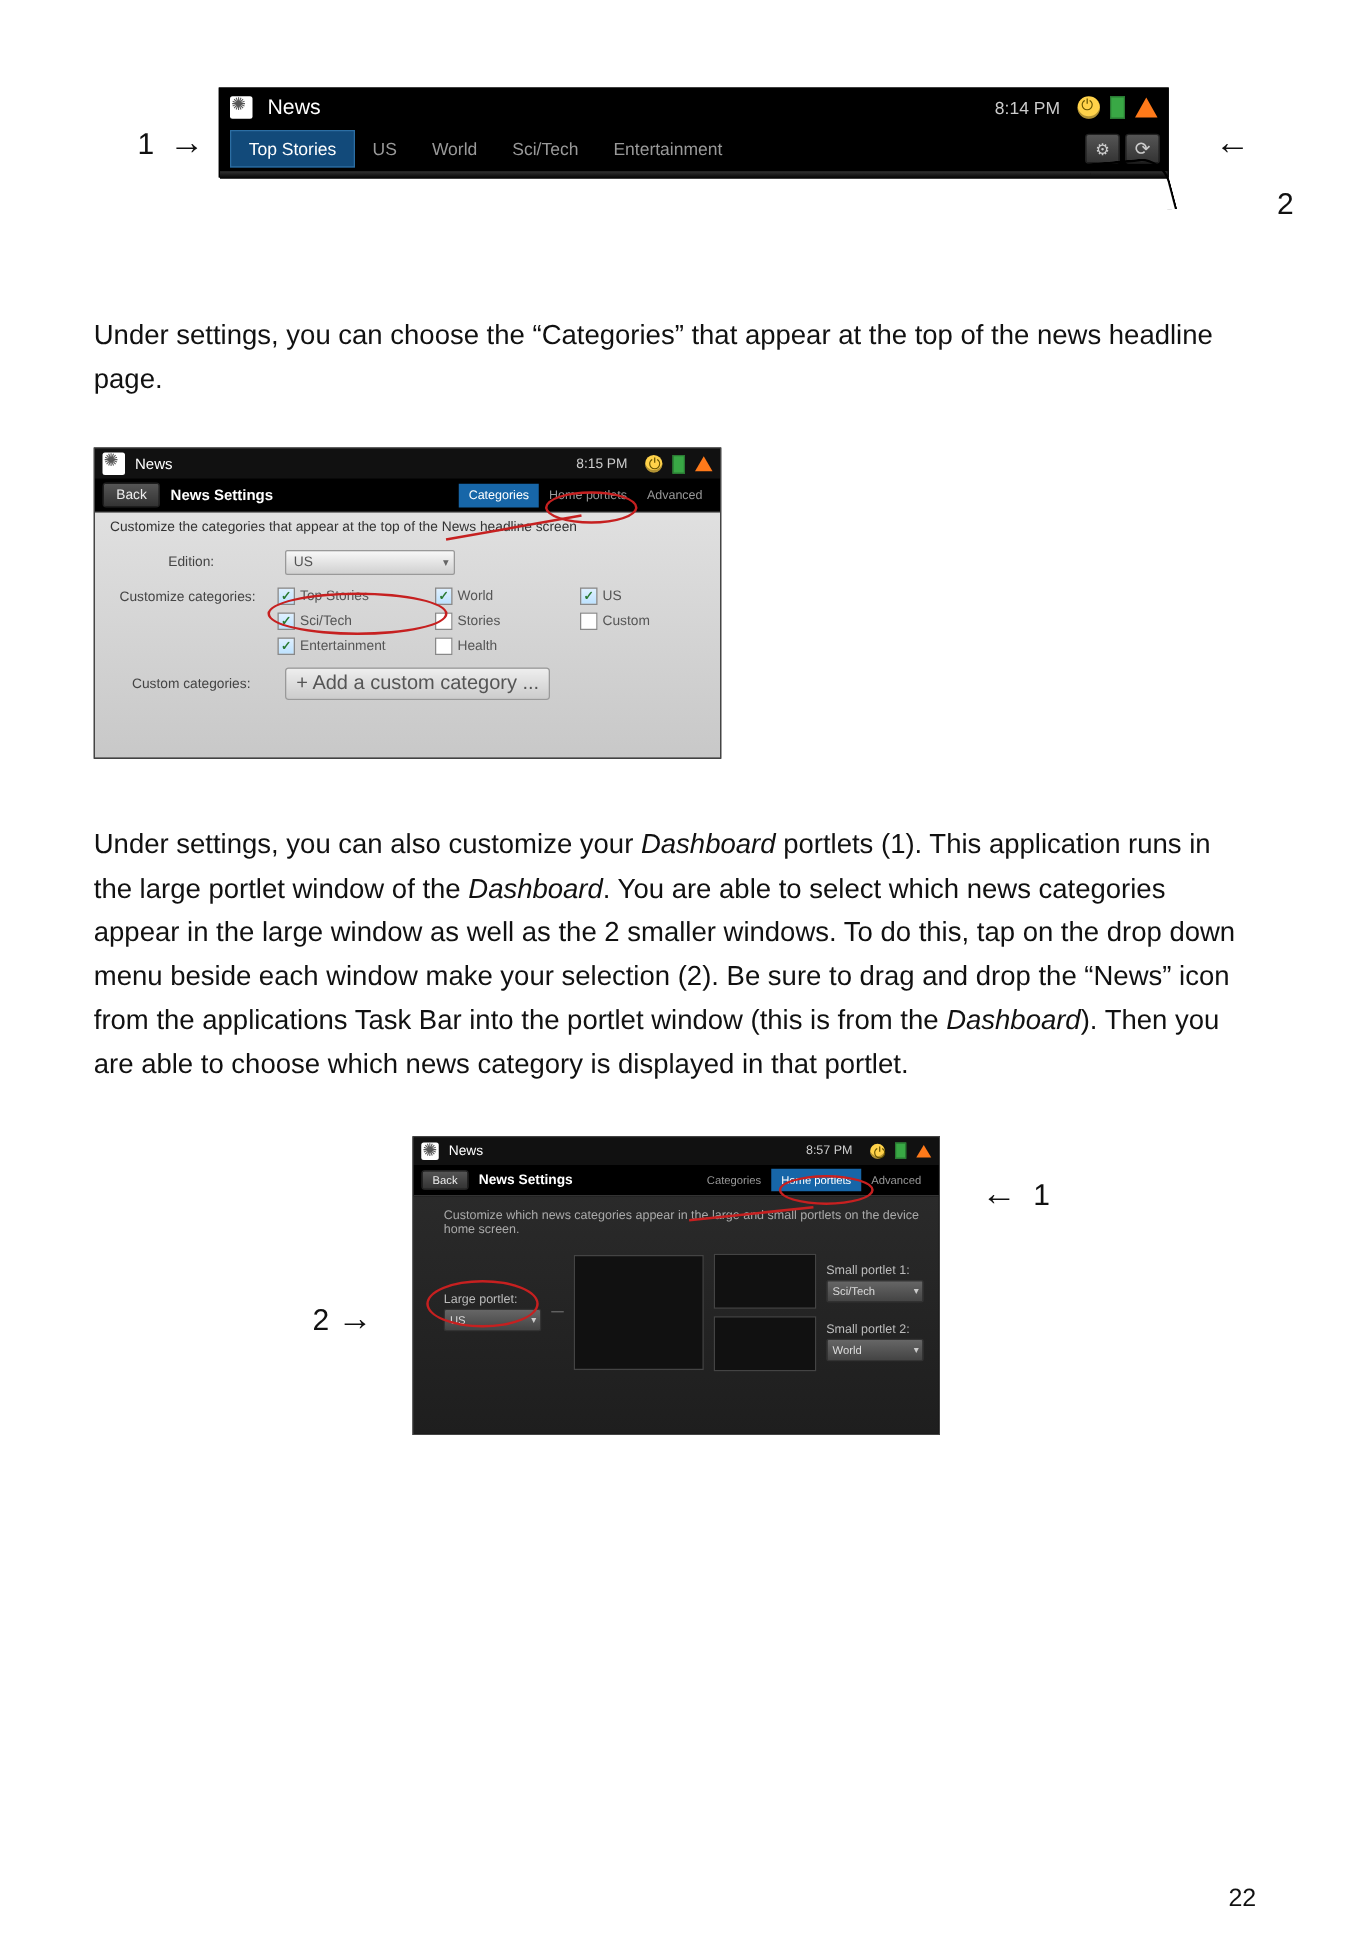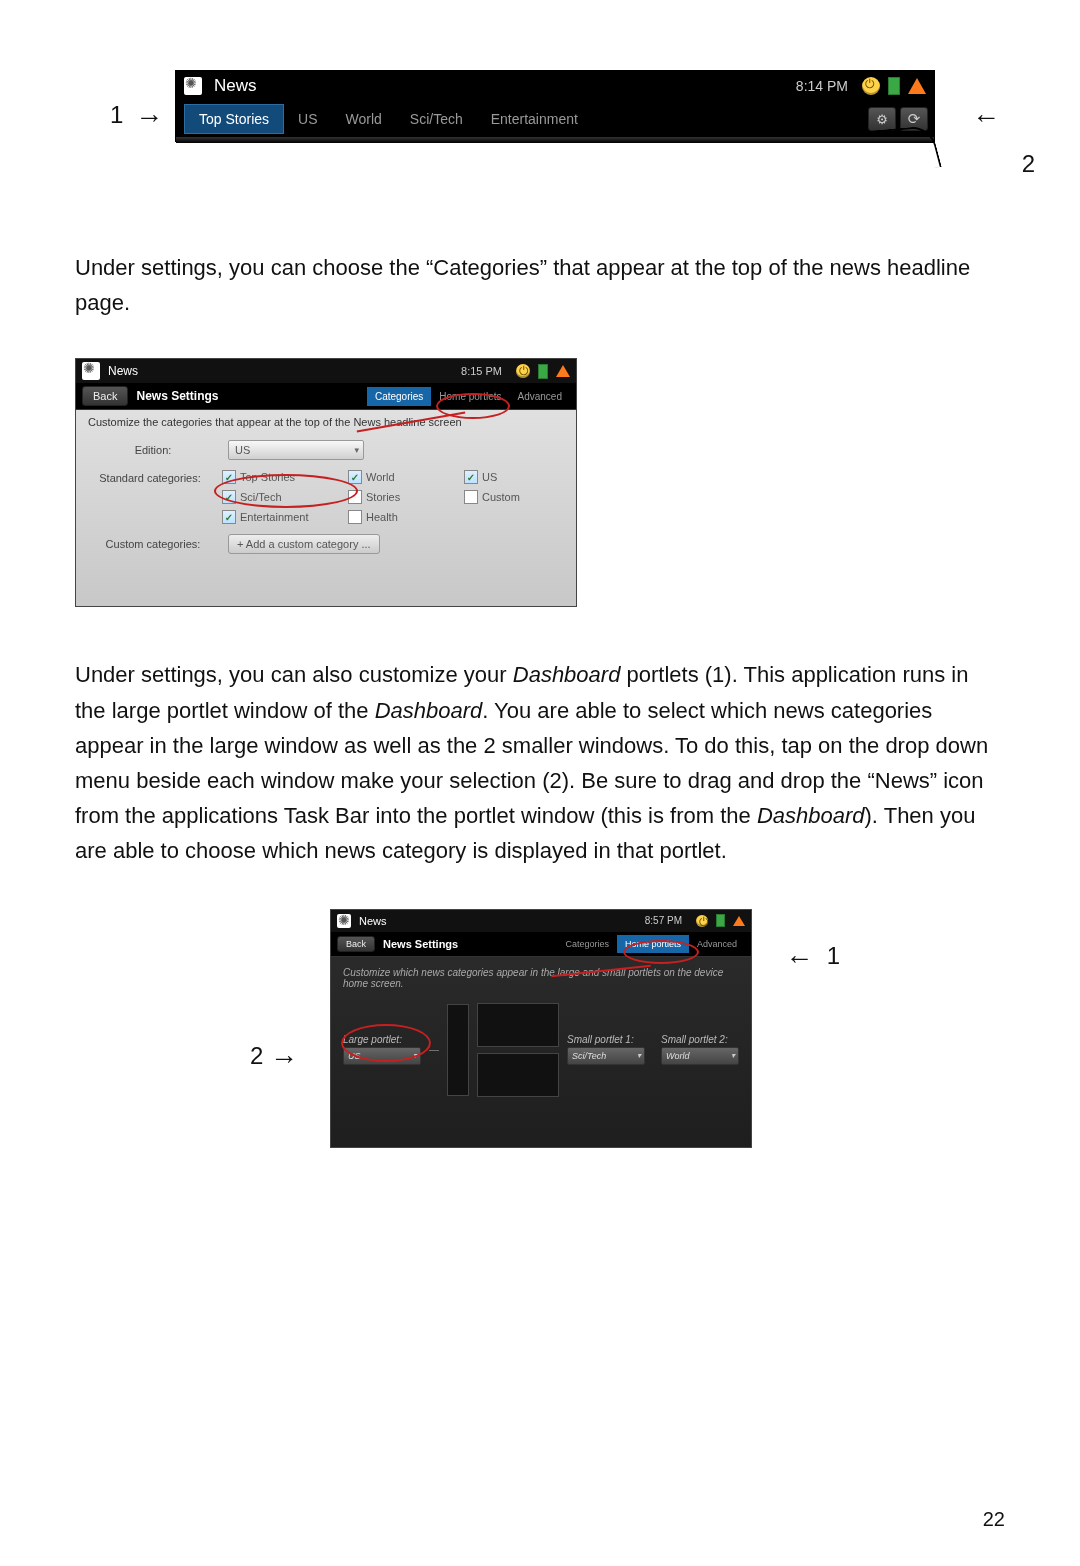--- a/index.html
+++ b/index.html
@@ -52,30 +52,30 @@
   .desc{font-size:11px;color:#333;margin-bottom:12px;}
   .frow{display:flex;margin-bottom:10px;align-items:center;}
   .flabel{width:130px;text-align:center;padding-right:10px;color:#444;}
   .dd{width:110px;height:18px;background:linear-gradient(#f8f8f8,#d0d0d0);border:1px solid #999;border-radius:2px;padding:0 18px 0 6px;font-size:11px;line-height:18px;position:relative;color:#555;}
   .dd::after{content:"▾";position:absolute;right:4px;top:0;font-size:9px;color:#666;}
   .chkgrid{display:grid;grid-template-columns:110px 100px 100px;gap:6px 16px;}
   .chk{display:flex;align-items:center;gap:4px;font-size:11px;color:#555;}
   .cb{width:12px;height:12px;border:1px solid #888;background:#fff;display:inline-flex;align-items:center;justify-content:center;}
   .cb.on{background:linear-gradient(#dff0ff,#bde2ff);}
   .cb.on::after{content:"✓";color:#2a7a33;font-size:10px;font-weight:bold;}
-  .addbtn{padding:3px 8px;background:linear-gradient(#eee,#ccc);border:1px solid #999;border-radius:3px;font-size:11px;color:#555;display:inline-flex;align-items:center;gap:4px;}
+  .addbtn{padding:3px 8px;background:linear-gradient(#eee,#ccc);border:1px solid #999;border-radius:3px;font-size:16px;color:#555;display:inline-flex;align-items:center;gap:4px;}
   .red-circle{position:absolute;border:2px solid #c62020;border-radius:50%;pointer-events:none;}
   .red-line{position:absolute;border-top:2px solid #c62020;pointer-events:none;}
   
   .shot3-wrap{position:relative;margin:40px auto 0 auto;width:420px;}
   .shot3{width:420px;border:1px solid #444;background:#000;color:#ddd;font-size:10px;position:relative;}
   .shot3 .topbar{height:22px;display:flex;align-items:center;padding:0 6px;background:#111;}
   .shot3 .title{margin-left:8px;font-size:11px;color:#fff;}
   .shot3 .settings-row{height:24px;display:flex;align-items:center;padding:0 6px;background:#000;border-bottom:1px solid #333;}
-  .shot3-body{background:linear-gradient(#2a2a2a,#1e1e1e);padding:10px 12px 30px 12px;color:#ccc;font-size:10px;min-height:150px;font-style:italic;}
+  .shot3-body{background:linear-gradient(#2a2a2a,#1e1e1e);padding:10px 12px 30px 24px;color:#ccc;font-size:10px;min-height:150px;}
   .shot3-body .desc{color:#aaa;font-size:10px;}
   .portlets{display:flex;gap:8px;margin-top:14px;align-items:center;}
   .bigport{width:150px;height:90px;background:#111;border:1px solid #444;}
   .smallcol{display:flex;flex-direction:column;gap:6px;}
   .smallport{width:80px;height:42px;background:#111;border:1px solid #444;}
   .portlabel{font-size:10px;color:#bbb;margin-bottom:2px;}
   .dd2{width:58px;height:16px;background:linear-gradient(#666,#444);border:1px solid #333;border-radius:2px;padding:0 14px 0 4px;font-size:9px;line-height:16px;position:relative;color:#ddd;}
   .dd2::after{content:"▾";position:absolute;right:3px;top:0;font-size:8px;color:#ccc;}
   .ann3-1{right:-90px;top:30px;}
   .ann3-2{left:-80px;top:130px;}
@@ -143,21 +143,21 @@
         <span class="stab">Advanced</span>
       </span>
     </div>
     <div class="shot2-body">
       <div class="desc">Customize the categories that appear at the top of the News headline screen</div>
       <div class="frow">
         <div class="flabel">Edition:</div>
         <div class="dd">US</div>
       </div>
       <div class="frow" style="align-items:flex-start;">
-        <div class="flabel" style="padding-top:2px;">Standard categories:</div>
+        <div class="flabel" style="padding-top:2px;">Customize categories:</div>
         <div class="chkgrid">
           <div class="chk">
               <span class="cb on"></span>
               <span>Top Stories</span>
             </div>
           <div class="chk">
               <span class="cb on"></span>
               <span>World</span>
             </div>
           <div class="chk">
@@ -230,21 +230,21 @@
               <div class="dd2">US</div>
             </div>
             <div style="display:flex;align-items:center;">
                 <span style="color:#888;">—</span>
               </div>
             <div class="bigport"></div>
             <div class="smallcol">
               <div class="smallport"></div>
               <div class="smallport"></div>
             </div>
-            <div style="display:flex;flex-direction:row;gap:16px;">
+            <div style="display:flex;flex-direction:column;gap:16px;">
               <div>
                 <div class="portlabel">Small portlet 1:</div>
                 <div class="dd2">Sci/Tech</div>
               </div>
               <div>
                 <div class="portlabel">Small portlet 2:</div>
                 <div class="dd2">World</div>
               </div>
             </div>
           </div>

